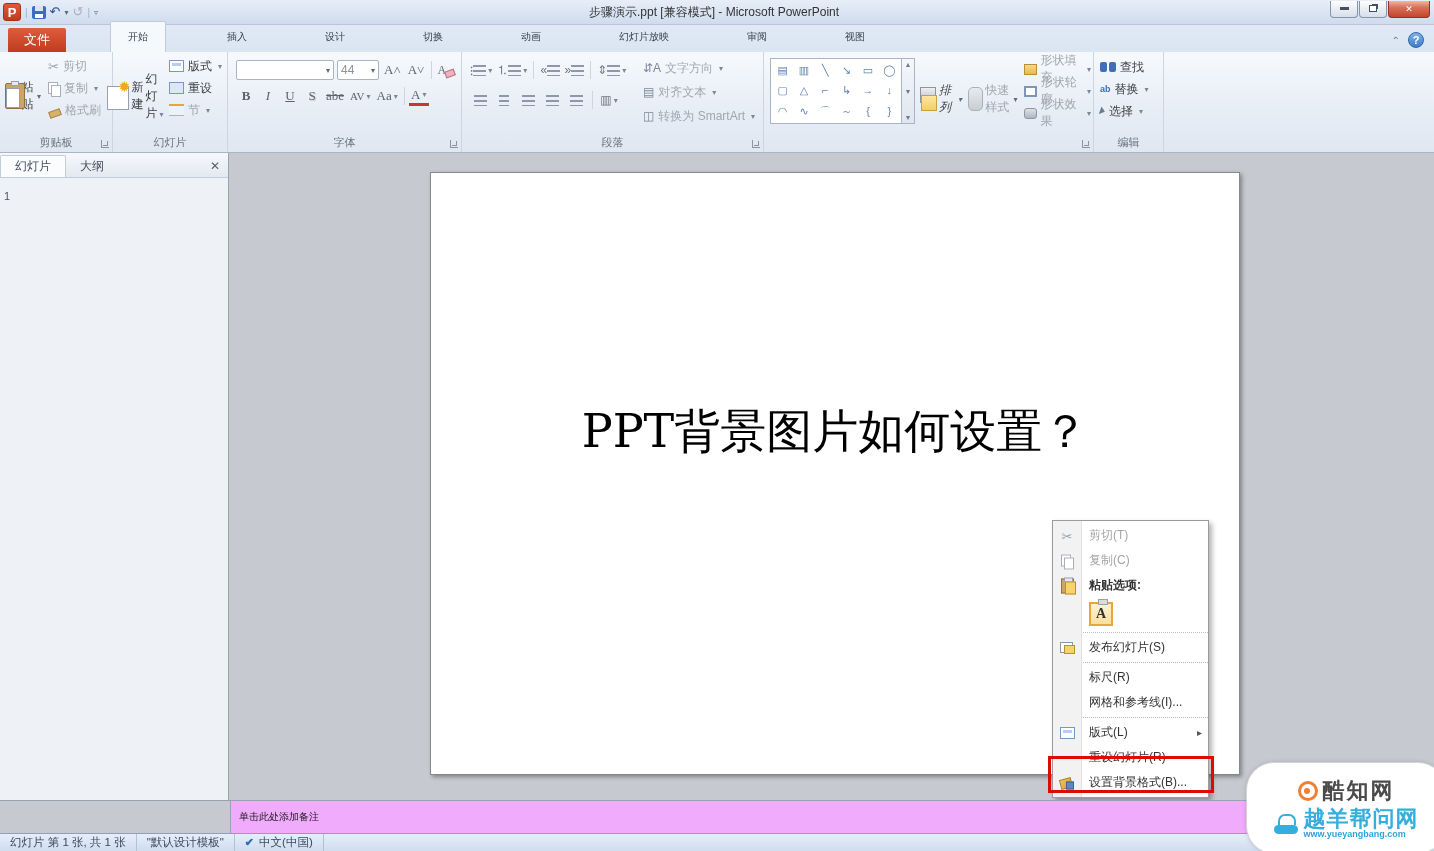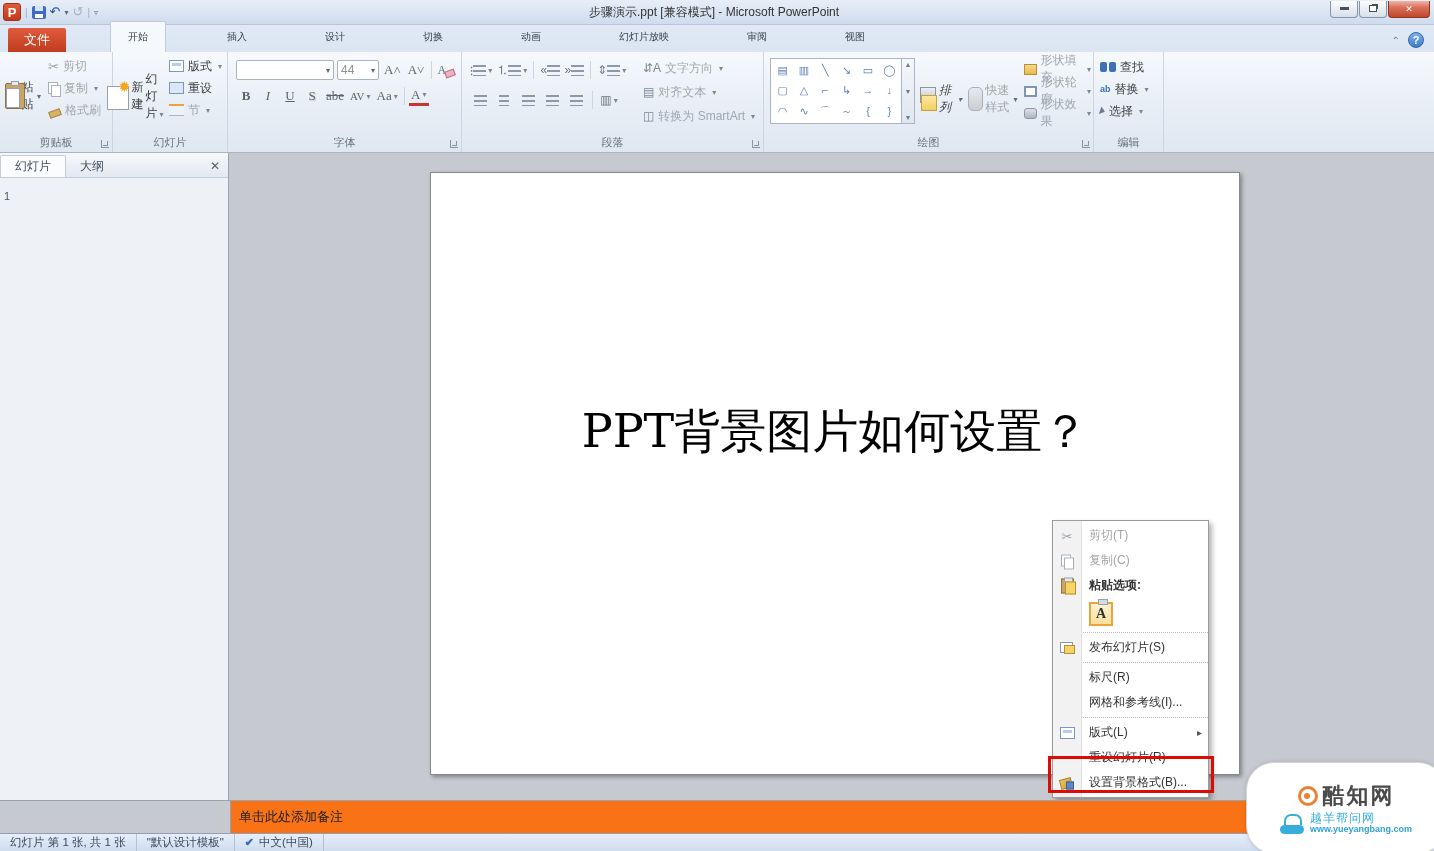--- a/index.html
+++ b/index.html
@@ -132,22 +132,22 @@
   .ic-publish{width:15px;height:12px;position:relative;}
   .ic-publish::before{content:"";position:absolute;left:0;top:0;width:11px;height:9px;background:#fff;border:1px solid #8c97a8;}
   .ic-publish::after{content:"";position:absolute;right:0;bottom:0;width:9px;height:7px;background:#f7d469;border:1px solid #b5912f;}
   .ic-bgformat{width:14px;height:13px;position:relative;}
   .ic-bgformat::before{content:"";position:absolute;left:0;top:2px;width:10px;height:8px;background:linear-gradient(135deg,#f0c35a,#d99a2b);border:1px solid #a5781f;transform:rotate(-15deg);}
   .ic-bgformat::after{content:"";position:absolute;right:0;bottom:0;width:6px;height:6px;background:#5b87c5;border:1px solid #3c6399;}
   #redbox{position:absolute;left:1048px;top:603px;width:166px;height:37px;border:3px solid #dd0b06;pointer-events:none;}
   
   #notes{position:absolute;left:0;top:800px;width:1434px;height:33px;display:flex;}
   #notes .gray{width:230px;height:100%;background:#c6cad0;border-top:1px solid #9aa2ae;}
-  #notes .white{flex:1;background:#f97316;border-top:1px solid #9aa2ae;border-left:1px solid #9aa2ae;
-    display:flex;align-items:center;padding-left:8px;font-size:13px;color:#222;}
+  #notes .white{flex:1;background:#f0abfc;border-top:1px solid #9aa2ae;border-left:1px solid #9aa2ae;
+    display:flex;align-items:center;padding-left:8px;font-size:10px;color:#222;}
   
   #statusbar{position:absolute;left:0;top:833px;width:1434px;height:18px;
     background:linear-gradient(#e7eefa,#cfdcee);border-top:1px solid #8ea0b8;display:flex;align-items:center;font-size:11.5px;color:#3b4a5c;}
   .sseg{padding:0 10px;border-right:1px solid #b4c1d2;display:flex;align-items:center;gap:5px;height:100%;}
   .spell{color:#2f6fb2;font-weight:bold;font-size:11px;}
   #statusbar .right{margin-left:auto;display:flex;align-items:center;gap:3px;padding-right:6px;height:100%;}
   .viewbtn{width:17px;height:14px;border:1px solid transparent;display:flex;align-items:center;justify-content:center;}
   .viewbtn.active{border-color:#d99a2b;background:linear-gradient(#fdeec9,#f7d88e);}
   .vb-norm{width:9px;height:8px;border:1px solid #5a77a8;background:#fff;box-shadow:-2px 2px 0 -1px #8fa6c8;}
   .vb-sort{width:9px;height:8px;background:repeating-linear-gradient(to right,#8fa6c8 0 3px,#fff 3px 4px);border:1px solid #5a77a8;}
@@ -159,21 +159,21 @@
     border-radius:28px;box-shadow:0 0 4px rgba(0,0,0,.15);display:flex;flex-direction:column;align-items:center;justify-content:center;gap:1px;z-index:50;}
   #wm1{display:flex;align-items:center;gap:5px;}
   .kuzhi-logo{width:20px;height:20px;border-radius:50%;border:3px solid #ee7f35;position:relative;}
   .kuzhi-logo::after{content:"";position:absolute;left:3px;top:4px;width:6px;height:6px;border-radius:50%;background:#ee7f35;}
   #wm1 .t{font-size:22px;color:#4a4a4a;font-weight:bold;letter-spacing:2px;}
   #wm2{display:flex;align-items:center;gap:4px;}
   .yyb-logo{width:26px;height:20px;position:relative;}
   .yyb-logo::before{content:"";position:absolute;left:0;bottom:0;width:24px;height:9px;background:#35aede;border-radius:5px;}
   .yyb-logo::after{content:"";position:absolute;left:4px;top:0;width:14px;height:9px;border:2px solid #35aede;border-bottom:none;border-radius:7px 7px 0 0;}
   #wm2 .col{display:flex;flex-direction:column;line-height:1.05;}
-  #wm2 .t{font-size:12px;color:#35aede;font-weight:normal;letter-spacing:1px;}
+  #wm2 .t{font-size:22px;color:#35aede;font-weight:bold;letter-spacing:1px;}
   #wm2 .u{font-size:9px;color:#2fa3d6;font-weight:bold;}
 </style>
 </head>
 <body>
 
 <div id="titlebar">
   <div id="qat">
     <div class="applogo">P</div>
     <span class="qsep">|</span>
     <span class="ic-save"></span>
@@ -392,21 +392,20 @@
         <div class="smrow dis dd">
             <span class="ic-outline"></span>
             <span>形状轮廓</span>
           </div>
         <div class="smrow dis dd">
             <span class="ic-effect"></span>
             <span>形状效果</span>
           </div>
       </div>
     </div>
-    <div class="glabel">绘图</div>
     <span class="launcher"></span>
   </div>
 
   <div class="rgroup" style="left:1094px;width:70px;border-right:1px solid #ccd5e2;">
     <div style="padding:4px 0 0 4px;">
       <div class="smrow">
           <span class="ic-find"></span>
           <span>查找</span>
         </div>
       <div class="smrow dd">

